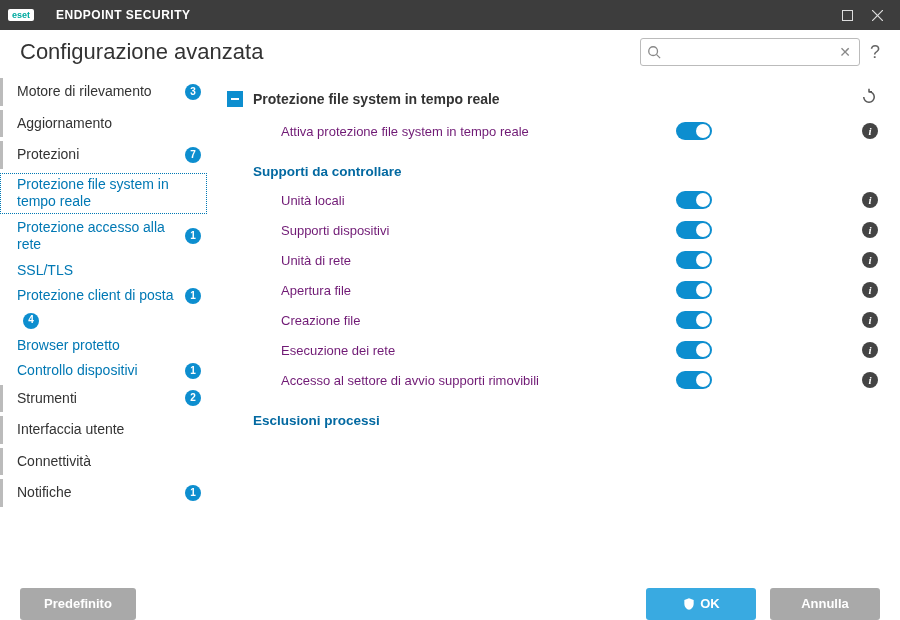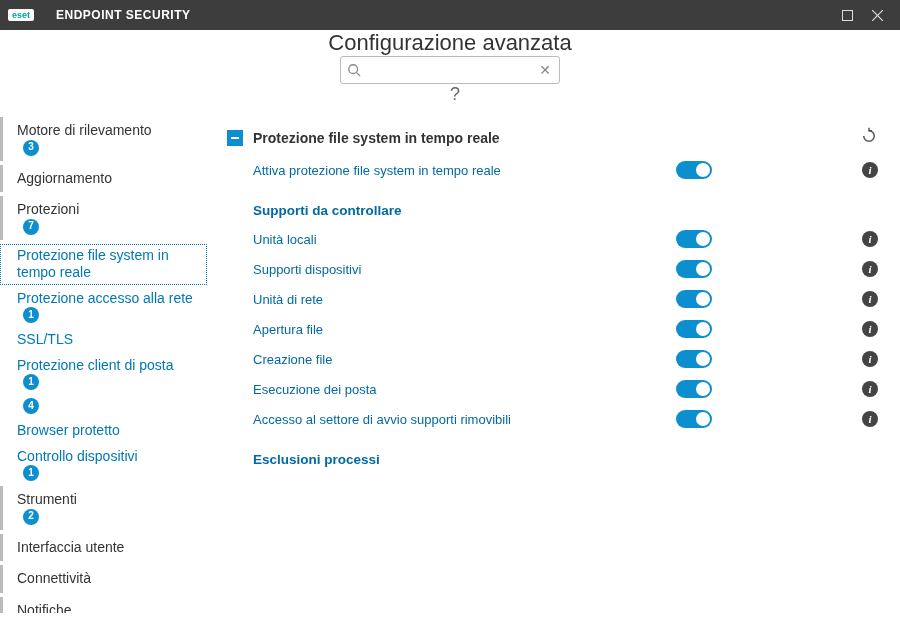--- a/index.html
+++ b/index.html
@@ -5,51 +5,51 @@
   * { box-sizing: border-box; margin: 0; padding: 0; }
   body { font-family: "Segoe UI", Arial, sans-serif; background: #fff; width: 900px; height: 620px; overflow: hidden; color: #333; }
   
   .titlebar { background: #3d3d3d; color: #fff; height: 30px; display: flex; align-items: center; padding: 0 8px; }
   .brand-logo { display: flex; align-items: center; gap: 22px; }
   .eset-pill { background: #fff; color: #00aaa0; font-size: 9px; font-weight: bold; padding: 1px 4px; border-radius: 2px; }
   .brand-text { font-size: 12px; letter-spacing: 0.5px; font-weight: 700; }
   .titlebar-spacer { flex: 1; }
   .win-btn { width: 30px; height: 30px; display: flex; align-items: center; justify-content: center; cursor: pointer; font-size: 14px; color: #ddd; }
   
-  .header-row { display: flex; align-items: center; padding: 0 20px 8px 20px; flex-direction: column; }
+  .header-row { display: flex; align-items: center; padding: 8px 20px 8px 20px; }
   .page-title { font-size: 22px; color: #333; font-weight: 400; flex: 1; }
   .search-box { width: 220px; height: 28px; border: 1px solid #bbb; border-radius: 3px; display: flex; align-items: center; padding: 0 6px; gap: 4px; }
   .search-box svg { flex-shrink: 0; }
   .search-input { flex: 1; border: none; outline: none; font-size: 12px; height: 100%; }
   .clear-x { color: #888; cursor: pointer; font-size: 14px; padding: 0 2px;}
   .help-q { font-size: 18px; color: #666; margin-left: 10px; cursor: pointer; }
   
   .body-row { display: flex; height: 500px; }
   
   .sidebar { width: 215px; padding: 4px 8px 4px 0; overflow-y: auto; }
-  .nav-item { display: flex; align-items: flex-start; padding: 5px 6px 5px 14px; font-size: 14px; color: #333; cursor: pointer; border-left: 3px solid transparent; margin-bottom: 4px; position: relative; line-height: 1.25; flex-direction: column;}
+  .nav-item { display: flex; align-items: center; padding: 5px 6px 5px 14px; font-size: 14px; color: #333; cursor: pointer; border-left: 3px solid transparent; margin-bottom: 4px; position: relative; line-height: 1.25;}
   .nav-item.top-level { border-left-color: #bbb; }
   .nav-item.sub { color: #0078b4; padding-top: 3px; padding-bottom: 3px; margin-bottom: 2px;}
   .nav-item.sub.selected { outline: 1px dotted #0078b4; outline-offset: -1px; background:#fff; }
   .nav-item .label { flex: 1; }
   .badge { display: inline-flex; align-items: center; justify-content: center; min-width: 16px; height: 16px; padding: 0 4px; background: #0d8ecf; color: #fff; border-radius: 8px; font-size: 10px; font-weight: bold; margin-left: 6px; }
   
   .content { flex: 1; position: relative; padding-right: 14px; }
   .content-scroll { height: 100%; overflow-y: auto; padding: 8px 0 8px 4px; }
   .content-scroll::-webkit-scrollbar { width: 8px; }
   .content-scroll::-webkit-scrollbar-thumb { background: #ccc; border-radius: 4px; }
   
   .section-header { display: flex; align-items: center; padding: 6px 8px; gap: 10px; }
   .collapse-box { width: 16px; height: 16px; background: #0d8ecf; display: flex; align-items: center; justify-content: center; cursor: pointer; }
   .collapse-box span { width: 8px; height: 2px; background: #fff; display: block; }
   .section-title { font-weight: 600; font-size: 14px; flex: 1; }
   .undo-icon { cursor: pointer; color: #555; }
   
   .setting-row { display: flex; align-items: center; padding: 6px 8px 6px 34px; font-size: 13px; }
-  .setting-label { flex: 1; color: #0369a1; }
+  .setting-label { flex: 1; color: #701a75; margin-left: 28px; }
   .subsection-title { font-weight: 600; font-size: 13.5px; padding: 18px 8px 6px 34px; color: #0369a1; }
   
   .toggle { width: 36px; height: 18px; background: #0d8ecf; border-radius: 9px; position: relative; cursor: pointer; margin-right: 150px; }
   .toggle::after { content: ""; position: absolute; right: 2px; top: 2px; width: 14px; height: 14px; background: #fff; border-radius: 50%; }
   .info-icon { width: 16px; height: 16px; border-radius: 50%; background: #444; color: #fff; display: flex; align-items: center; justify-content: center; font-size: 11px; font-weight: bold; font-style: italic; font-family: Georgia, serif; cursor: pointer; }
   
   .footer { height: 58px; display: flex; align-items: center; padding: 0 20px; border-top: 1px solid #fff; }
   .btn { height: 32px; padding: 0 24px; border: none; border-radius: 3px; font-size: 13px; cursor: pointer; display: flex; align-items: center; justify-content: center; gap: 4px; font-weight: 600;}
   .btn-default { background: #a9a9a9; color: #fff; }
   .btn-ok { background: #39aae1; color: #fff; min-width: 110px; }
@@ -191,21 +191,21 @@
             <div class="setting-label">Apertura file</div>
             <div class="toggle"></div>
             <div class="info-icon">i</div>
           </div>
           <div class="setting-row">
             <div class="setting-label">Creazione file</div>
             <div class="toggle"></div>
             <div class="info-icon">i</div>
           </div>
           <div class="setting-row">
-            <div class="setting-label">Esecuzione dei posta</div>
+            <div class="setting-label">Esecuzione dei rete</div>
             <div class="toggle"></div>
             <div class="info-icon">i</div>
           </div>
           <div class="setting-row">
             <div class="setting-label">Accesso al settore di avvio supporti rimovibili</div>
             <div class="toggle"></div>
             <div class="info-icon">i</div>
           </div>
         </div>
 

